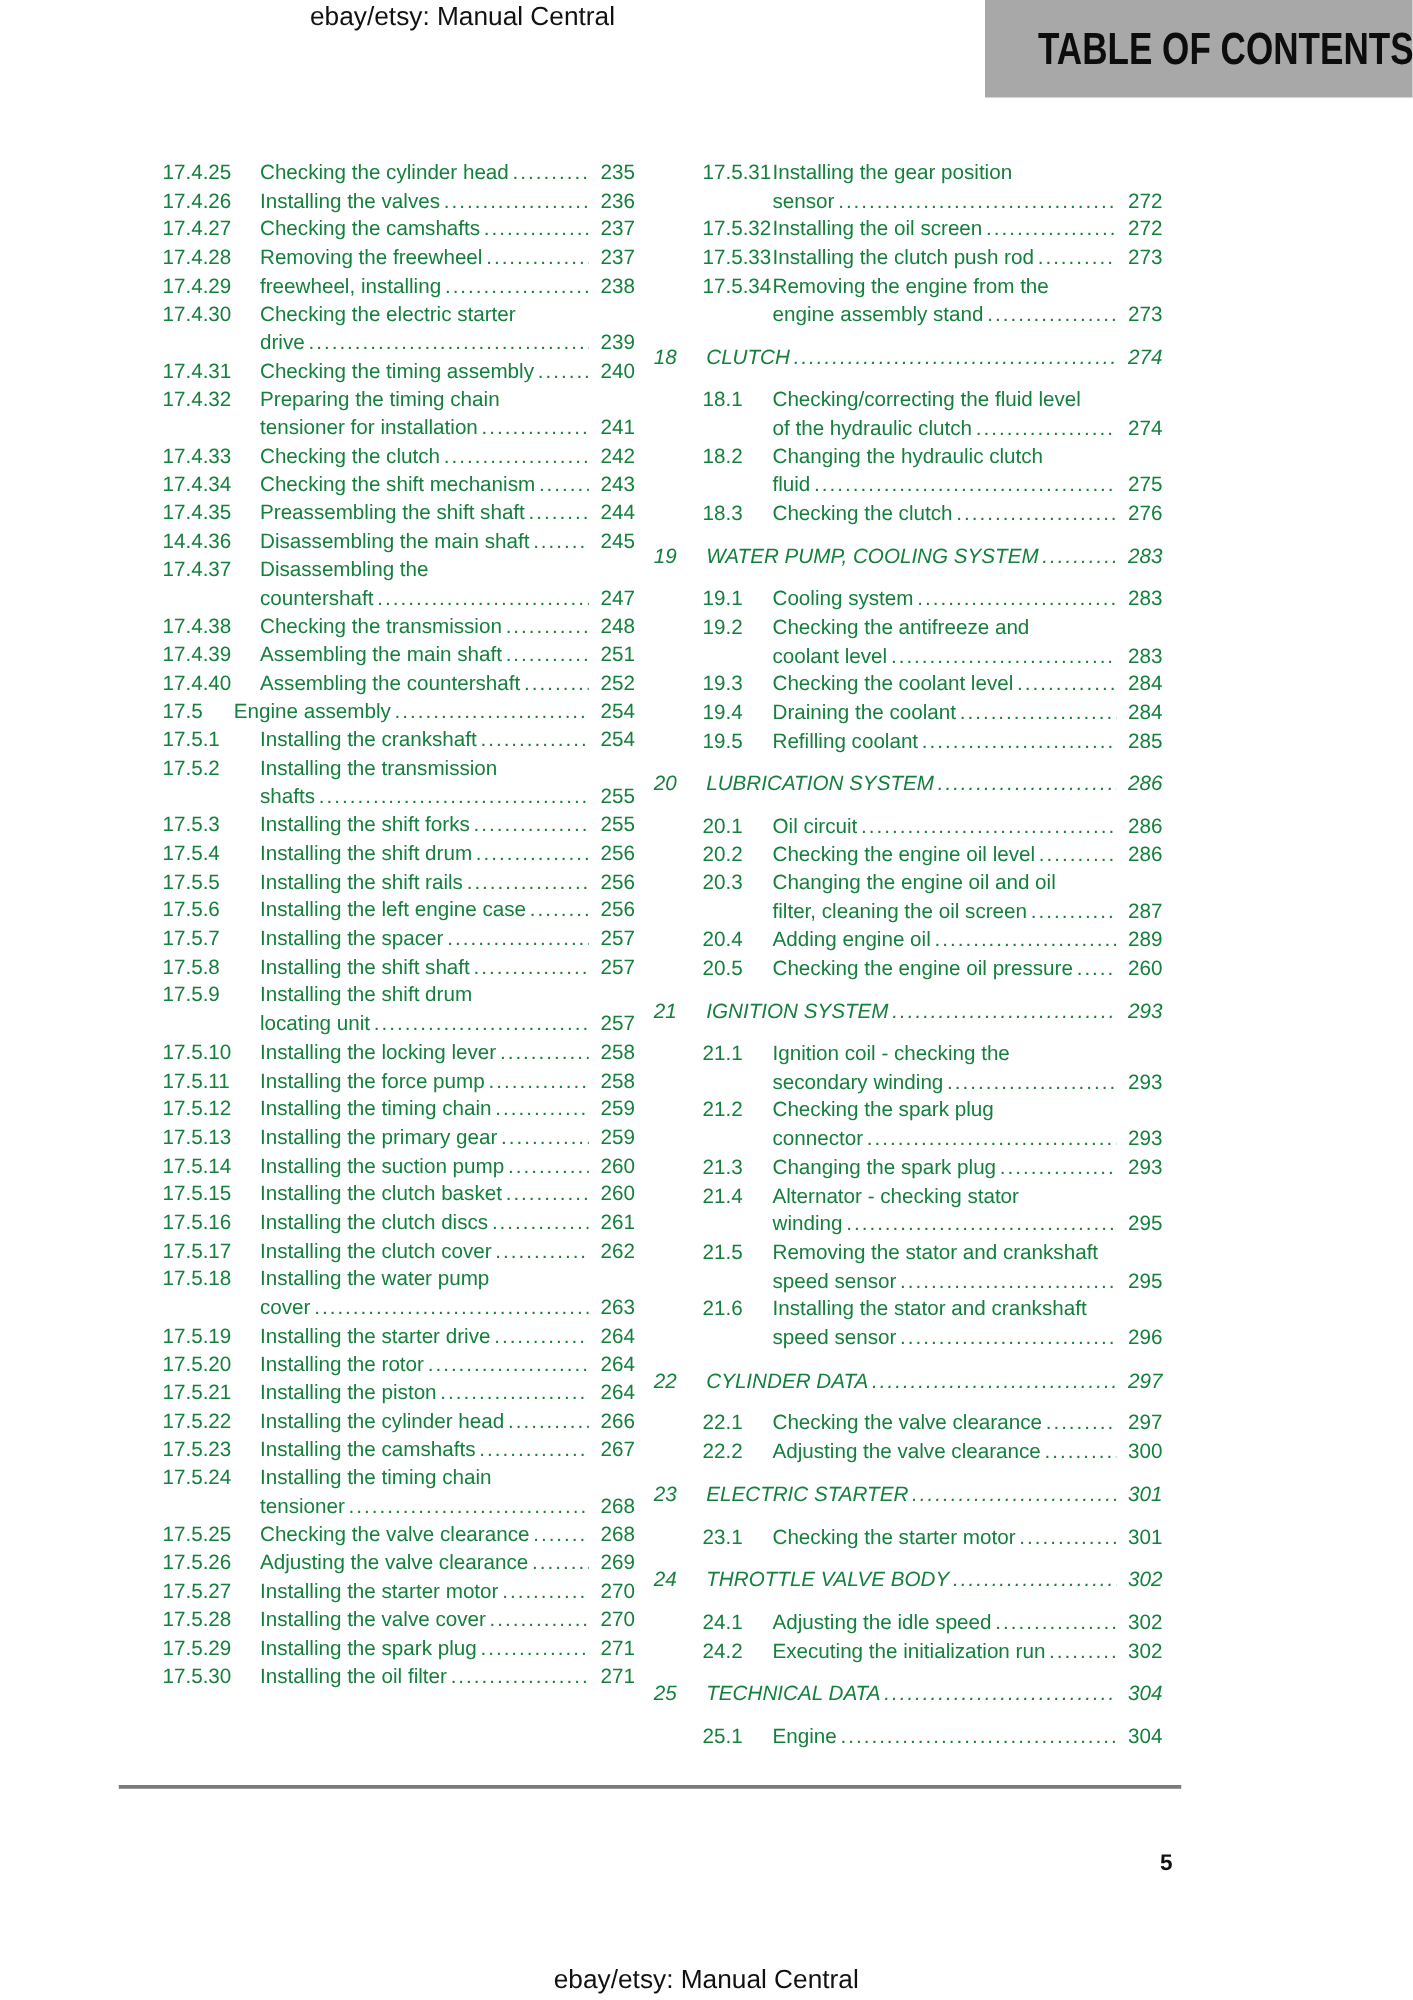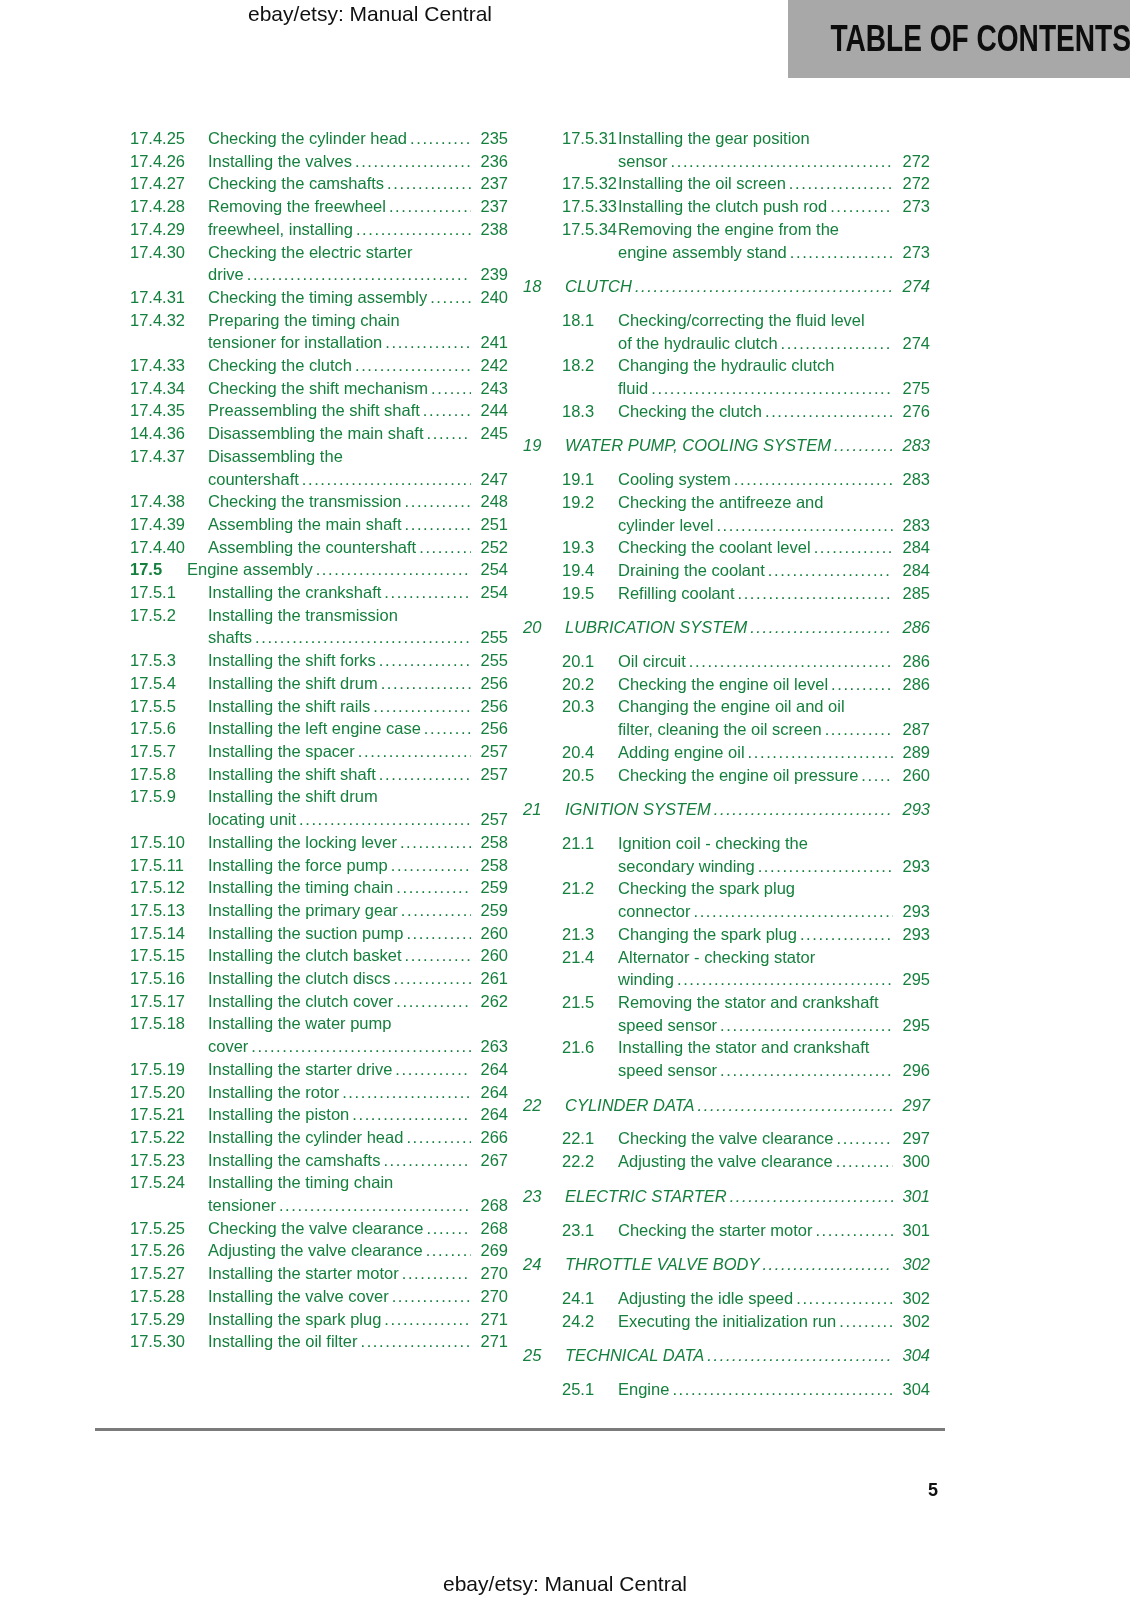--- a/index.html
+++ b/index.html
@@ -22,21 +22,21 @@
   }
   .col{
     position:absolute;top:127px;font-size:16.5px;line-height:22.7px;color:#15803d;
   }
   .col-left{left:130px;width:378px;}
   .col-right{left:523px;width:407px;}
   .entry{display:flex;align-items:flex-start;}
   .entry .num{flex:0 0 auto;white-space:nowrap;}
   .entry .body{flex:1 1 auto;min-width:0;display:block;}
   .col-left .subsection .num{width:78px;}
-  .col-left .section .num{width:57px;font-weight:bold;}
+  .col-left .section .num{width:57px;}
   .col-right .chapter .num{width:42px;}
   .col-right .section,.col-right .subsection{padding-left:39px;}
   .col-right .section .num,.col-right .subsection .num{width:56px;}
   .col-right .chapter{margin-top:12px;margin-bottom:11px;font-style:italic;}
   .line{display:block;white-space:nowrap;}
   .line.last{display:flex;align-items:baseline;}
   .line.last .txt{flex:0 0 auto;white-space:nowrap;}
   .dots{
     flex:1 1 0;min-width:0;overflow:hidden;white-space:nowrap;
     letter-spacing:1.6px;padding-left:3px;margin-right:9px;
@@ -645,21 +645,21 @@
           <span class="dots">..........................................................................................</span>
           <span class="page">283</span>
         </span>
       </span>
     </div>
     <div class="entry section">
       <span class="num">19.2</span>
       <span class="body">
         <span class="line">Checking the antifreeze and</span>
         <span class="line last">
-          <span class="txt">cylinder level</span>
+          <span class="txt">coolant level</span>
           <span class="dots">..........................................................................................</span>
           <span class="page">283</span>
         </span>
       </span>
     </div>
     <div class="entry section">
       <span class="num">19.3</span>
       <span class="body">
         <span class="line last">
           <span class="txt">Checking the coolant level</span>

